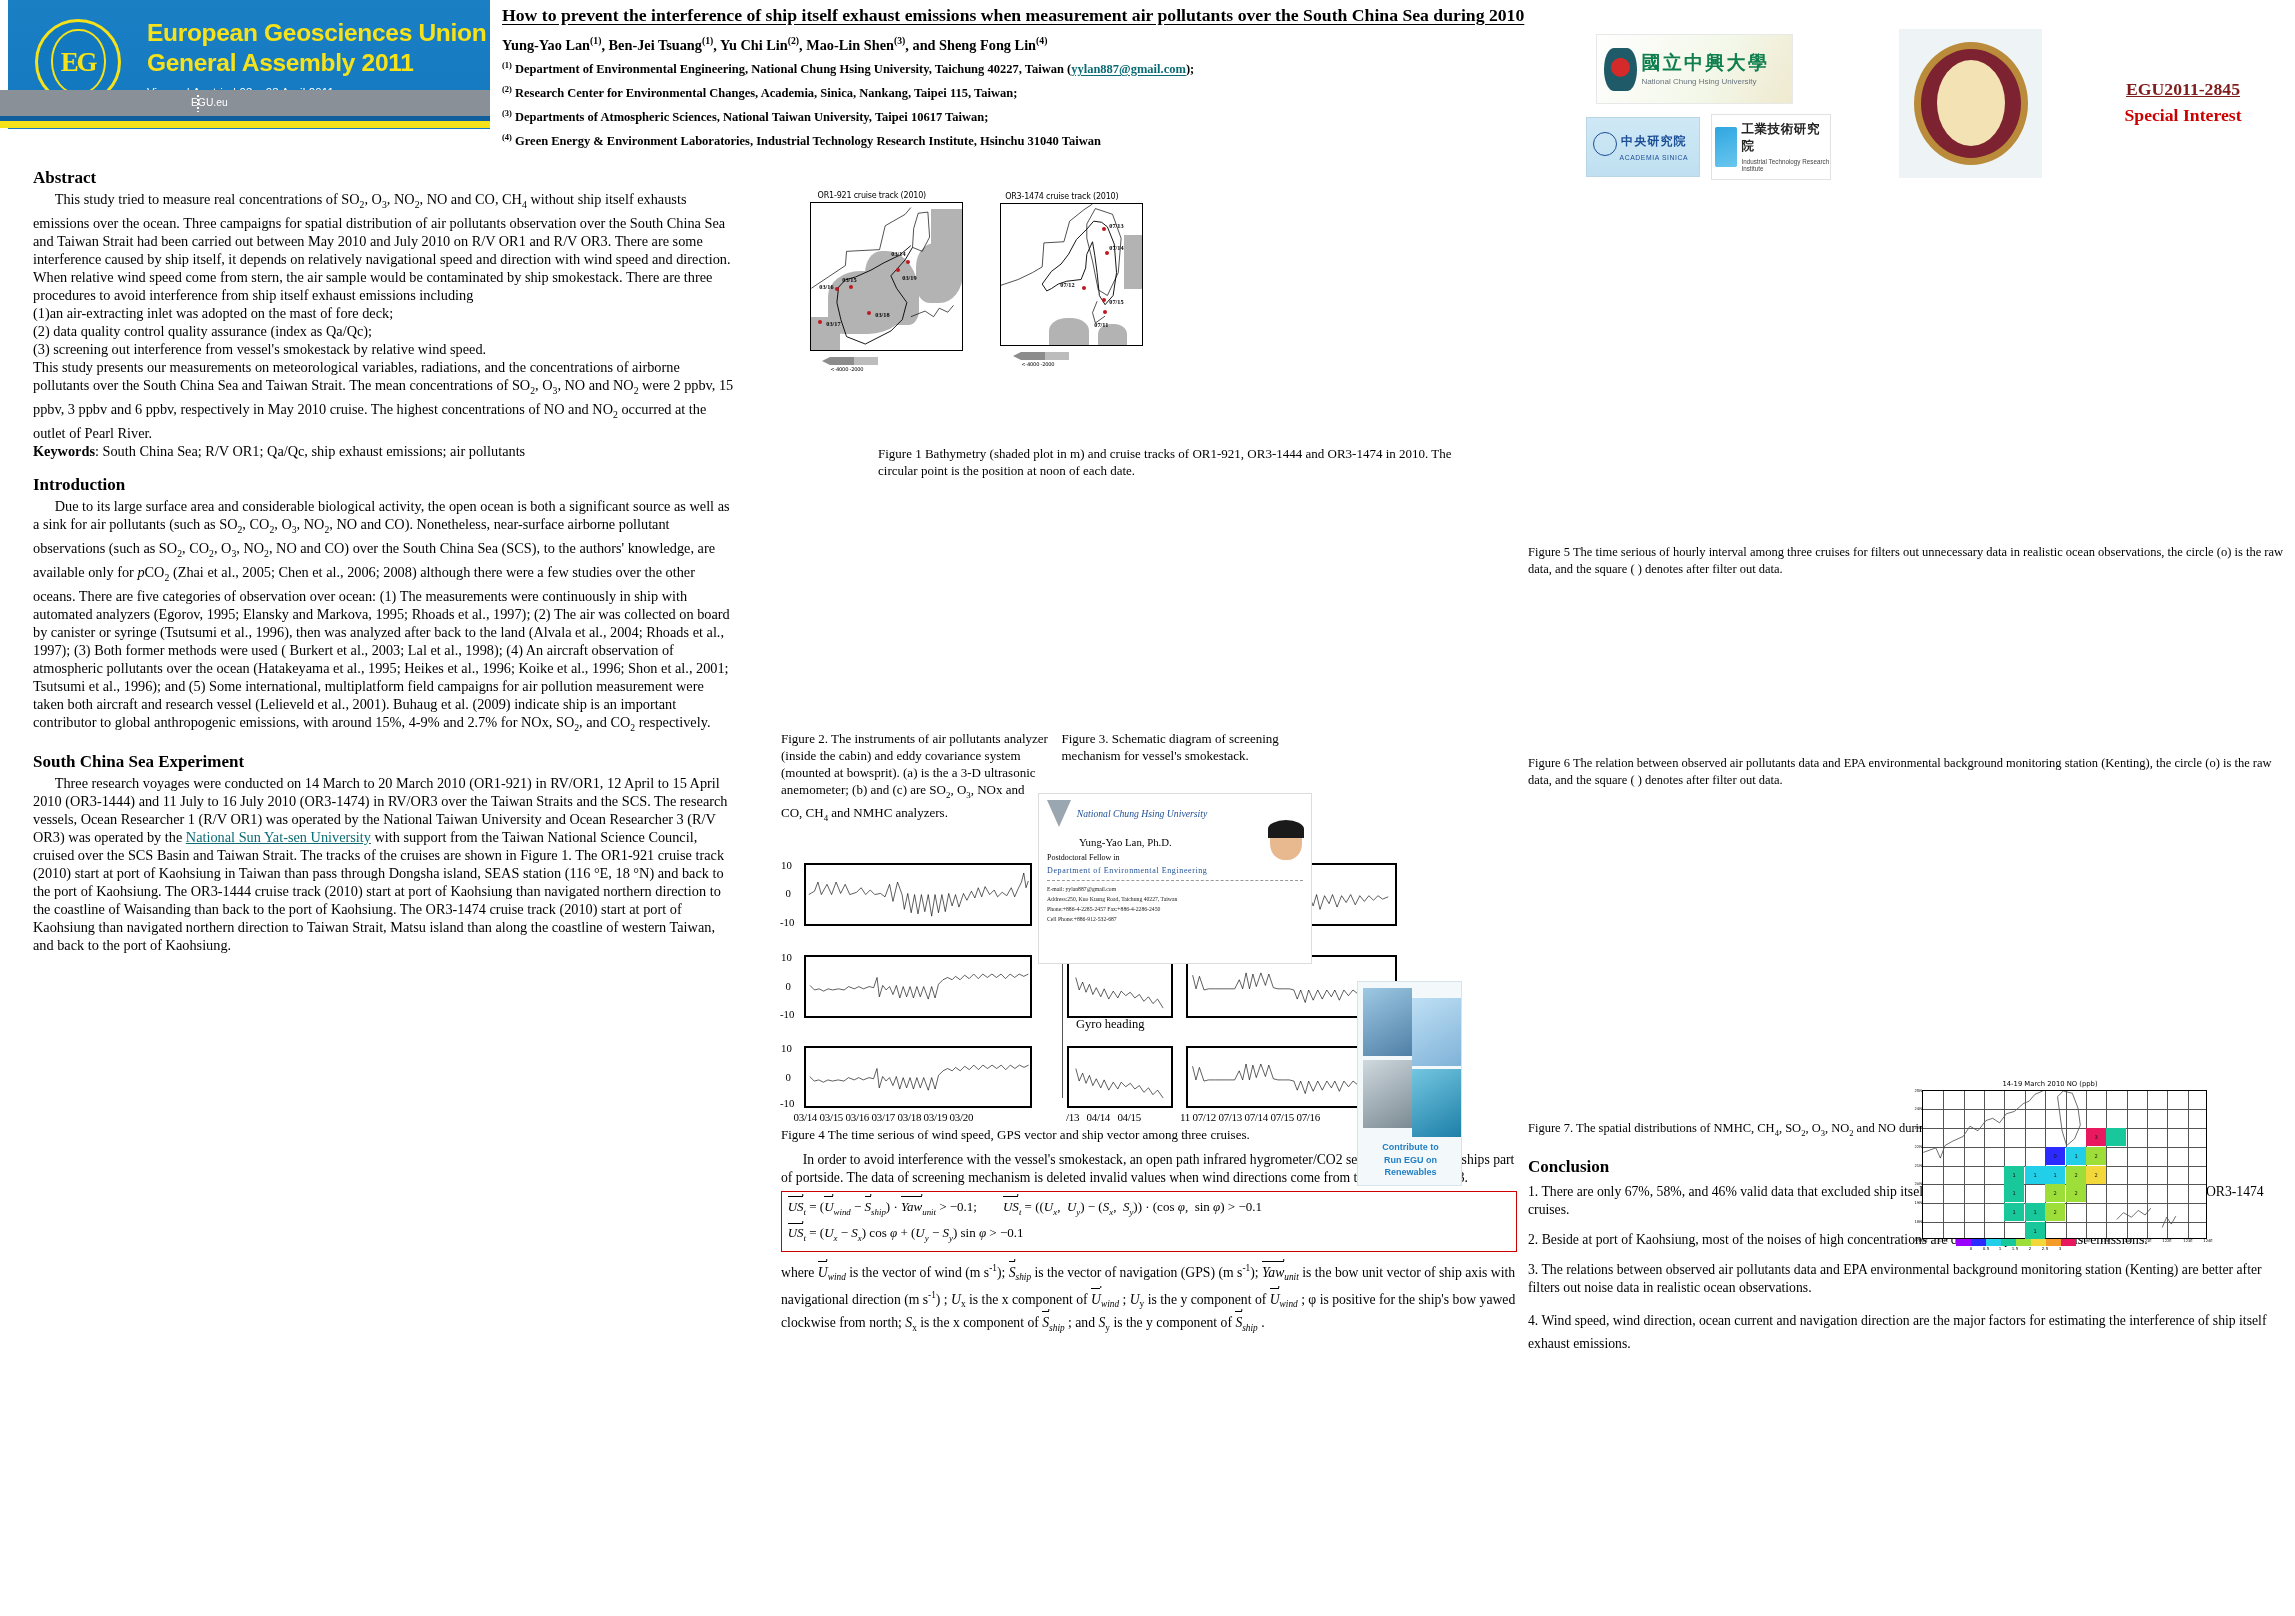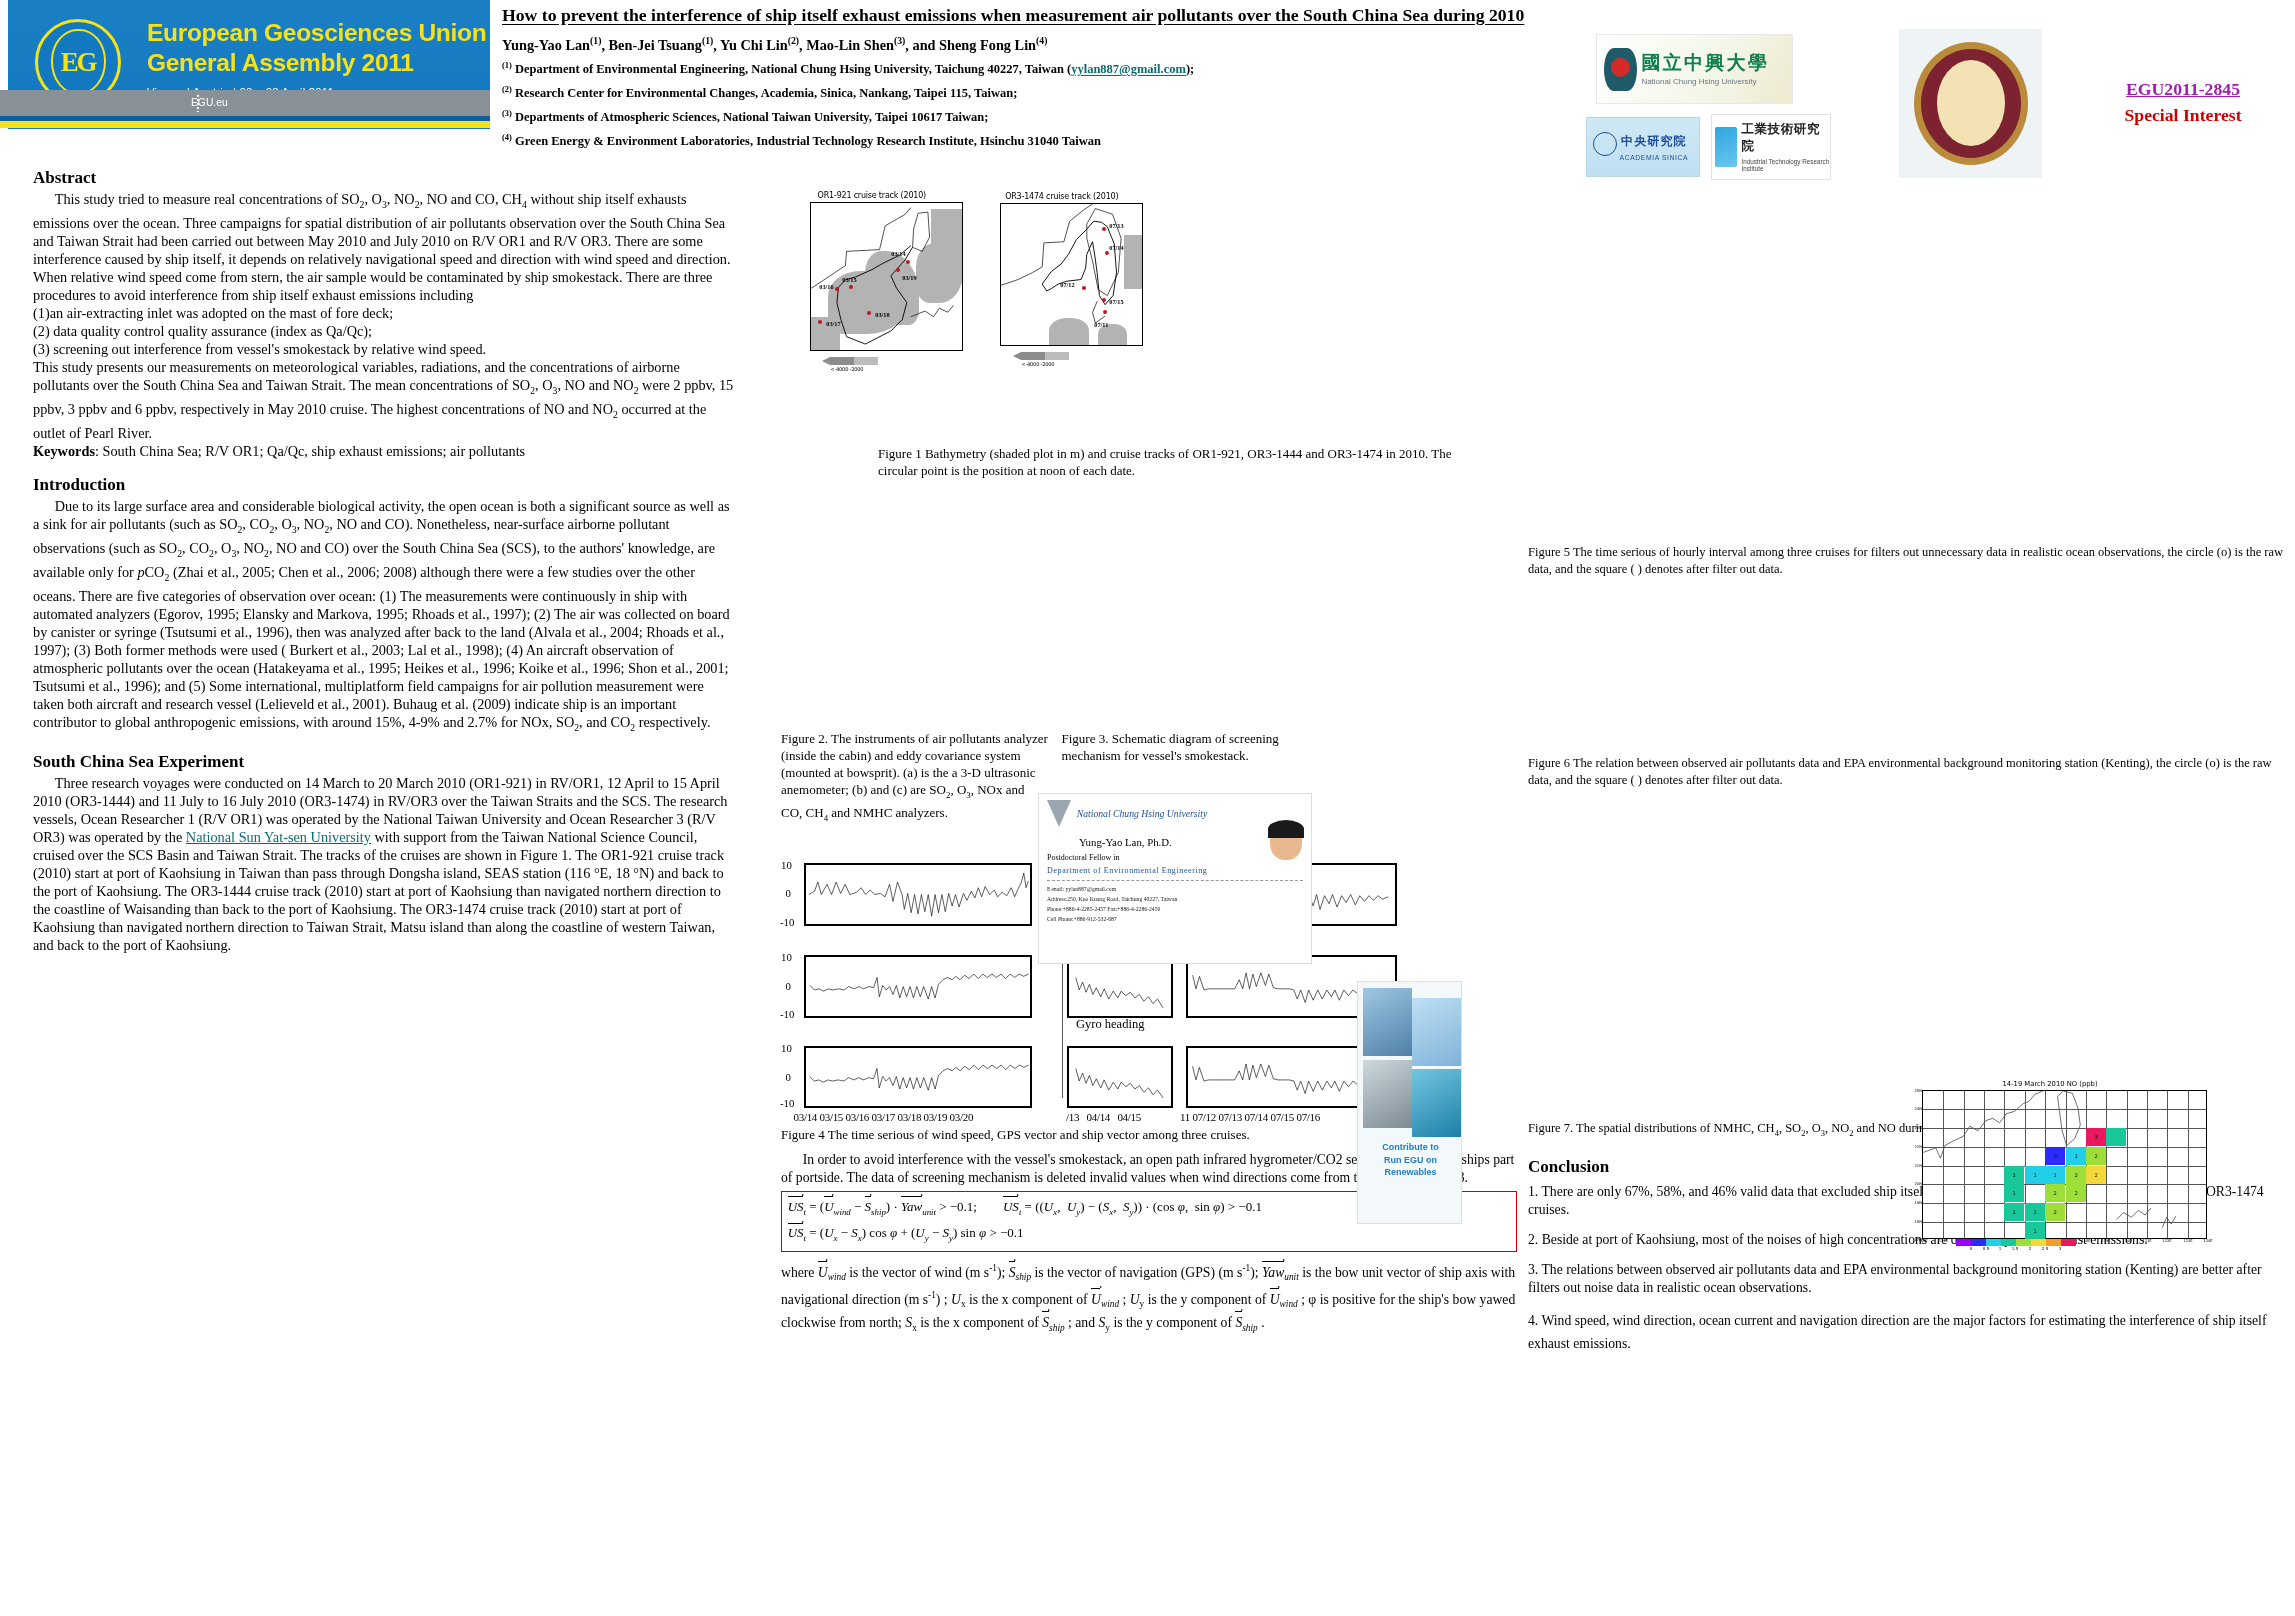--- a/index.html
+++ b/index.html
@@ -66,21 +66,21 @@
   #logo-itri .en { color:#444; font-size:6.3px; font-family:"Liberation Sans",sans-serif; margin-top:2.9px; line-height:1.25;}
 
   #logo-ntu { position:absolute; left:1899px; top:28.5px; width:143px; height:149px;
       background:#eef3f6; display:flex; align-items:center; justify-content:center; }
   #logo-ntu .ring { width:114px; height:123px; border-radius:50%;
       border:7.4px solid #b98b3a; background:#7d2230;
       display:flex; align-items:center; justify-content:center; }
   #logo-ntu .core { width:68px; height:86px; border-radius:50%; background:#f2e2b4; }
 
   #egu-id { position:absolute; left:2086px; top:79px; width:194px; text-align:center; }
-  #egu-id .num { color:#a21caf; font-weight:bold; font-size:17.7px; text-decoration:underline; }
+  #egu-id .num { color:#7f1d1d; font-weight:bold; font-size:17.7px; text-decoration:underline; }
   #egu-id .si { color:#cc0000; font-weight:bold; font-size:17.7px; margin-top:4.6px; }
 
   
   .col { position:absolute; }
   #col-left  { left:33px;  top:168px; width:704px; }
   #col-mid   { left:781px; top:168px; width:736px; }
   #col-right { left:1528px; top:168px; width:758px; }
 
   h2.sec { font-weight:bold; font-size:17px; margin:0 0 2.3px 0; }
   p.body { font-size:14.3px; line-height:18px; text-align:left; margin:0; }
@@ -128,21 +128,21 @@
   #card .rl { font-size:8px; margin-top:5.7px; }
   #card .dp { font-size:8px; color:#1d4e96; margin-top:3.4px; letter-spacing:0.6px;}
   #card hr { border:0; border-top:0.6px dashed #999; margin:5.1px 0; }
   #card .ln { font-size:5.7px; color:#222; margin-top:4px; }
   #card .face { position:absolute; right:9px; top:30px; width:32px; height:36px;
      background:#e8b98e; border-radius:40% 40% 45% 45%; }
   #card .face:before { content:""; position:absolute; left:-2.3px; top:-4px; width:36px; height:18px;
      background:#1a1a1a; border-radius:50% 50% 0 0;}
 
   
-  #renew { position:absolute; left:1357px; top:981px; width:105px; height:243px;
+  #renew { position:absolute; left:1357px; top:981px; width:105px; height:205px;
      background:#f3f8fb; border:0.6px solid #d8e4ec; }
   #renew .g { position:absolute; width:49px; height:68px; }
   #renew .r1 { left:4.6px;  top:5.7px;  background:linear-gradient(150deg,#9ec9e4,#4f7fa6); }
   #renew .r2 { left:54px; top:16px;  background:linear-gradient(150deg,#bfe0f5,#7fb2d8); }
   #renew .r3 { left:4.6px;  top:78px; background:linear-gradient(150deg,#cfd9de,#7b8a93); }
   #renew .r4 { left:54px; top:87px; background:linear-gradient(150deg,#74c6e0,#1d7fa8); }
   #renew .t { position:absolute; left:0; top:159px; width:105px; text-align:center;
      color:#1f7fc4; font-family:"Liberation Sans",sans-serif; font-weight:bold; font-size:9px; line-height:12.5px;}
 
   

